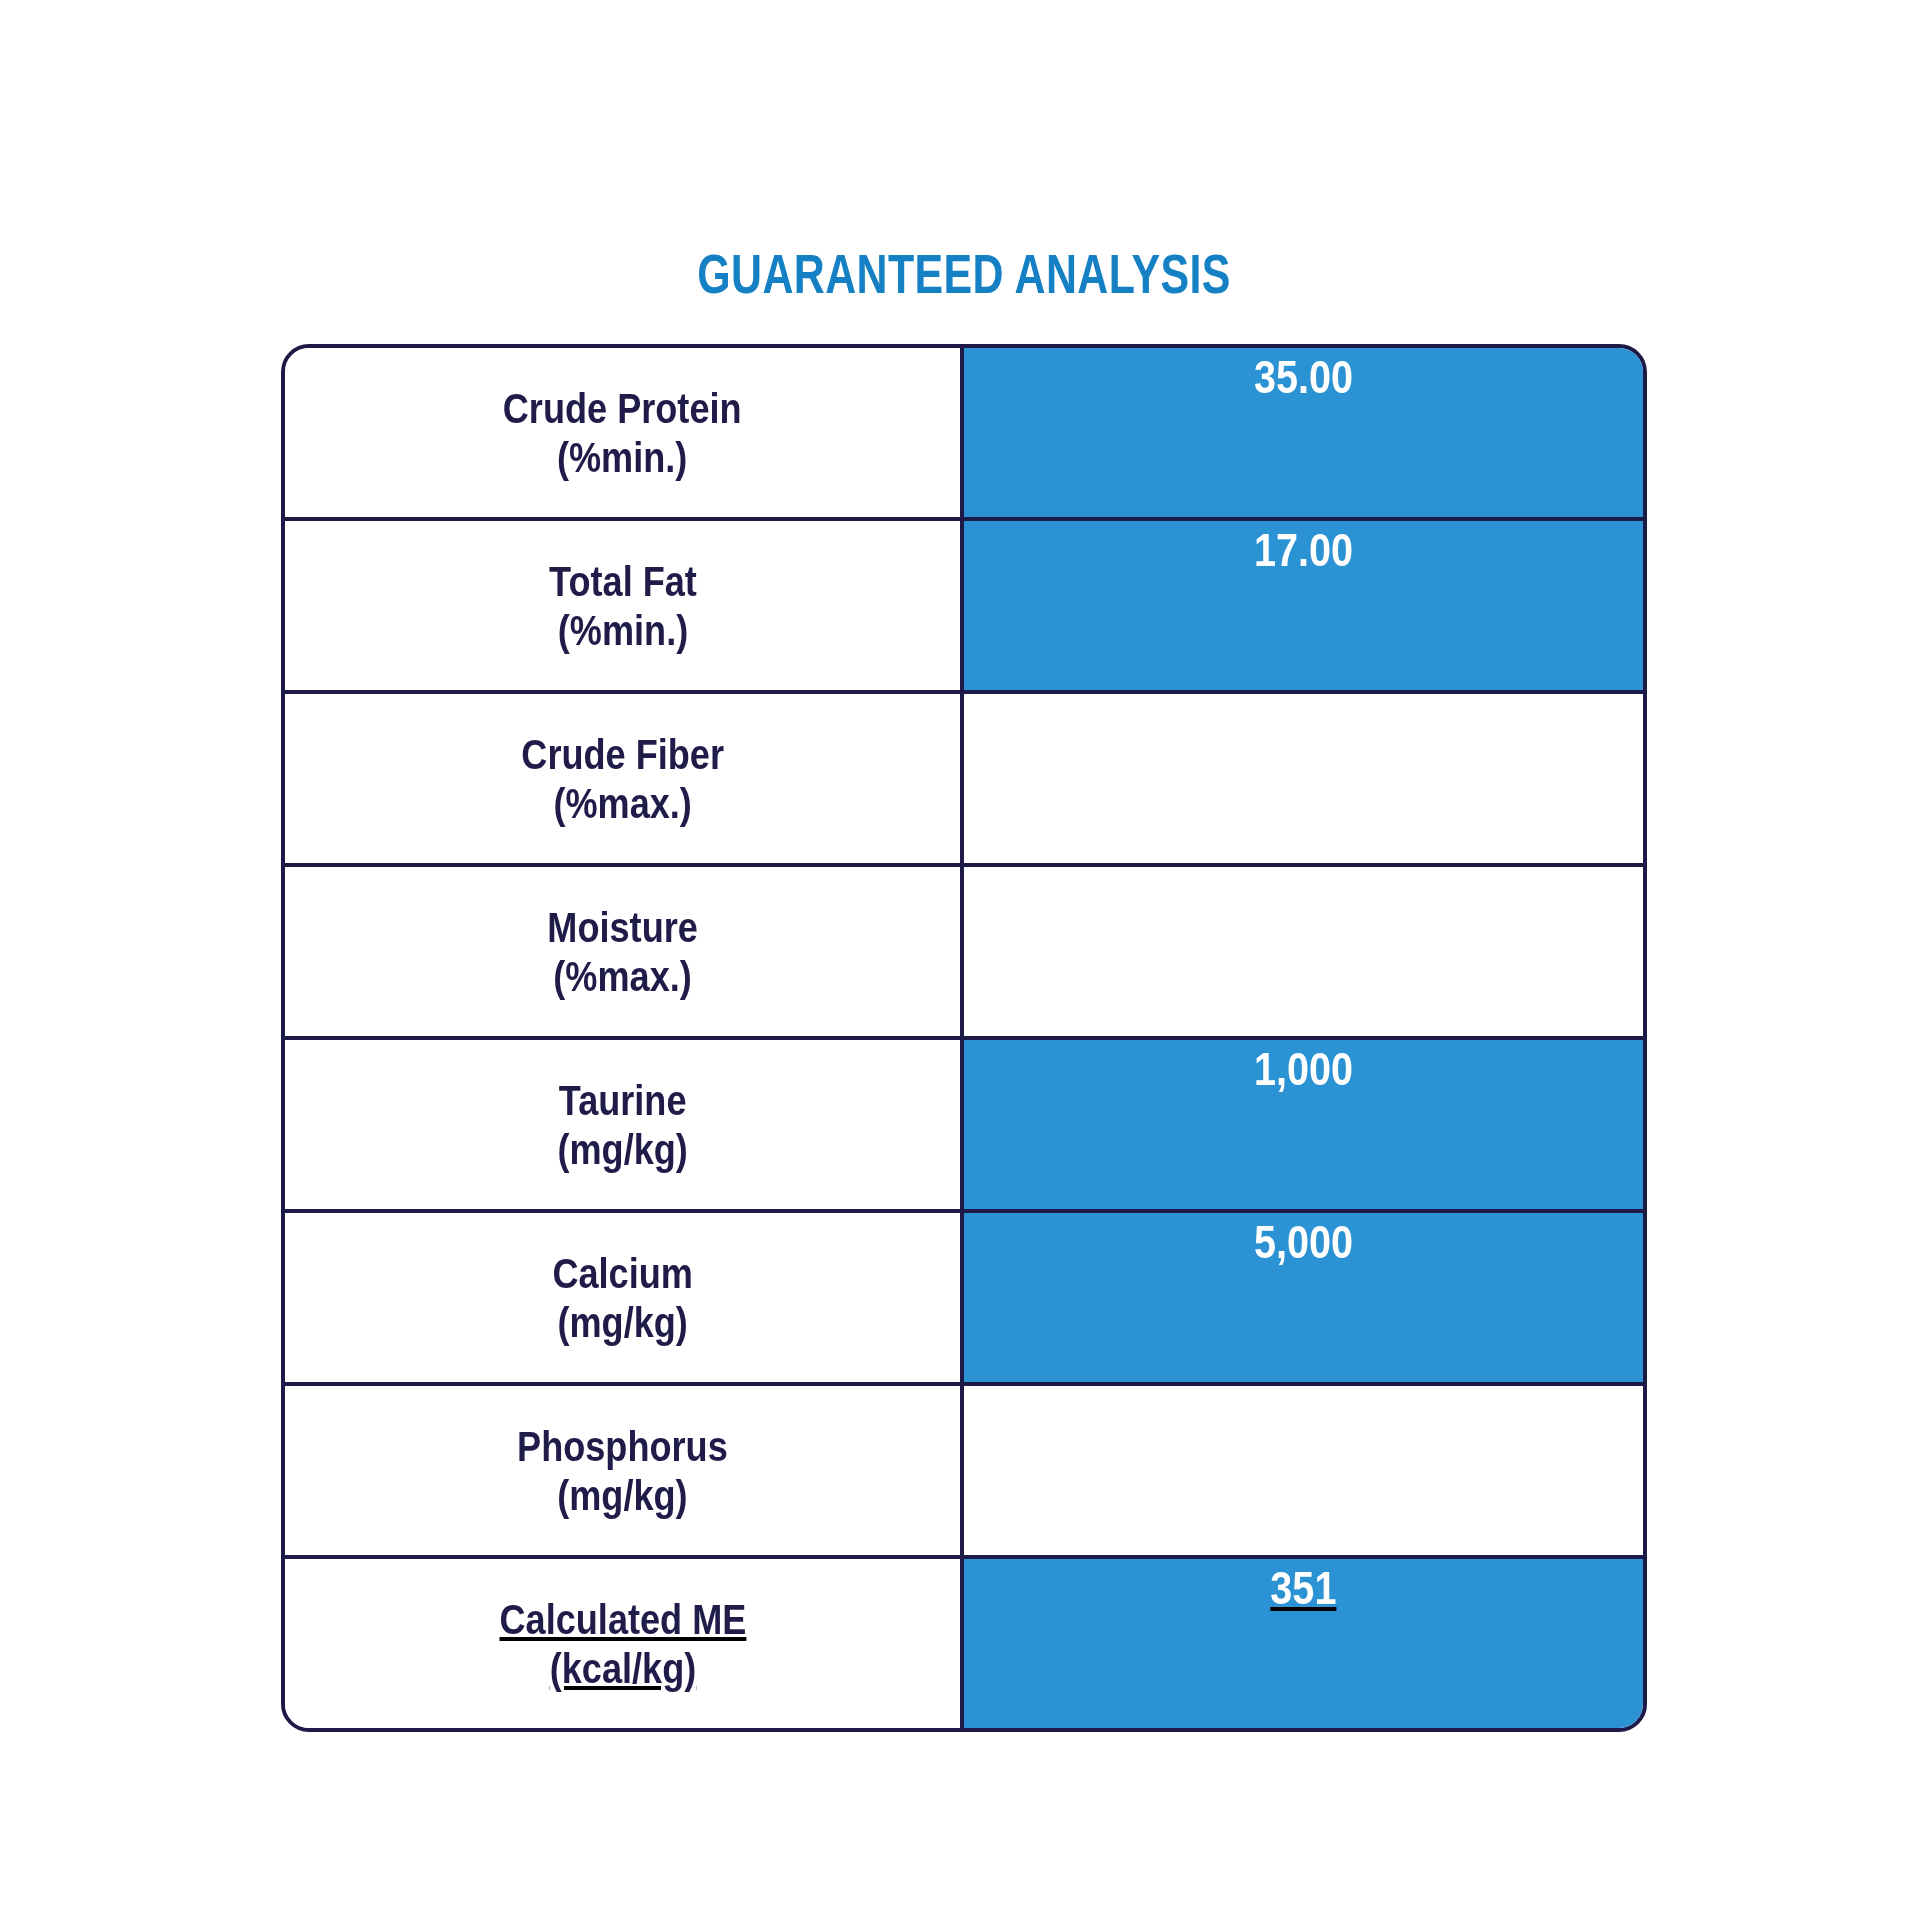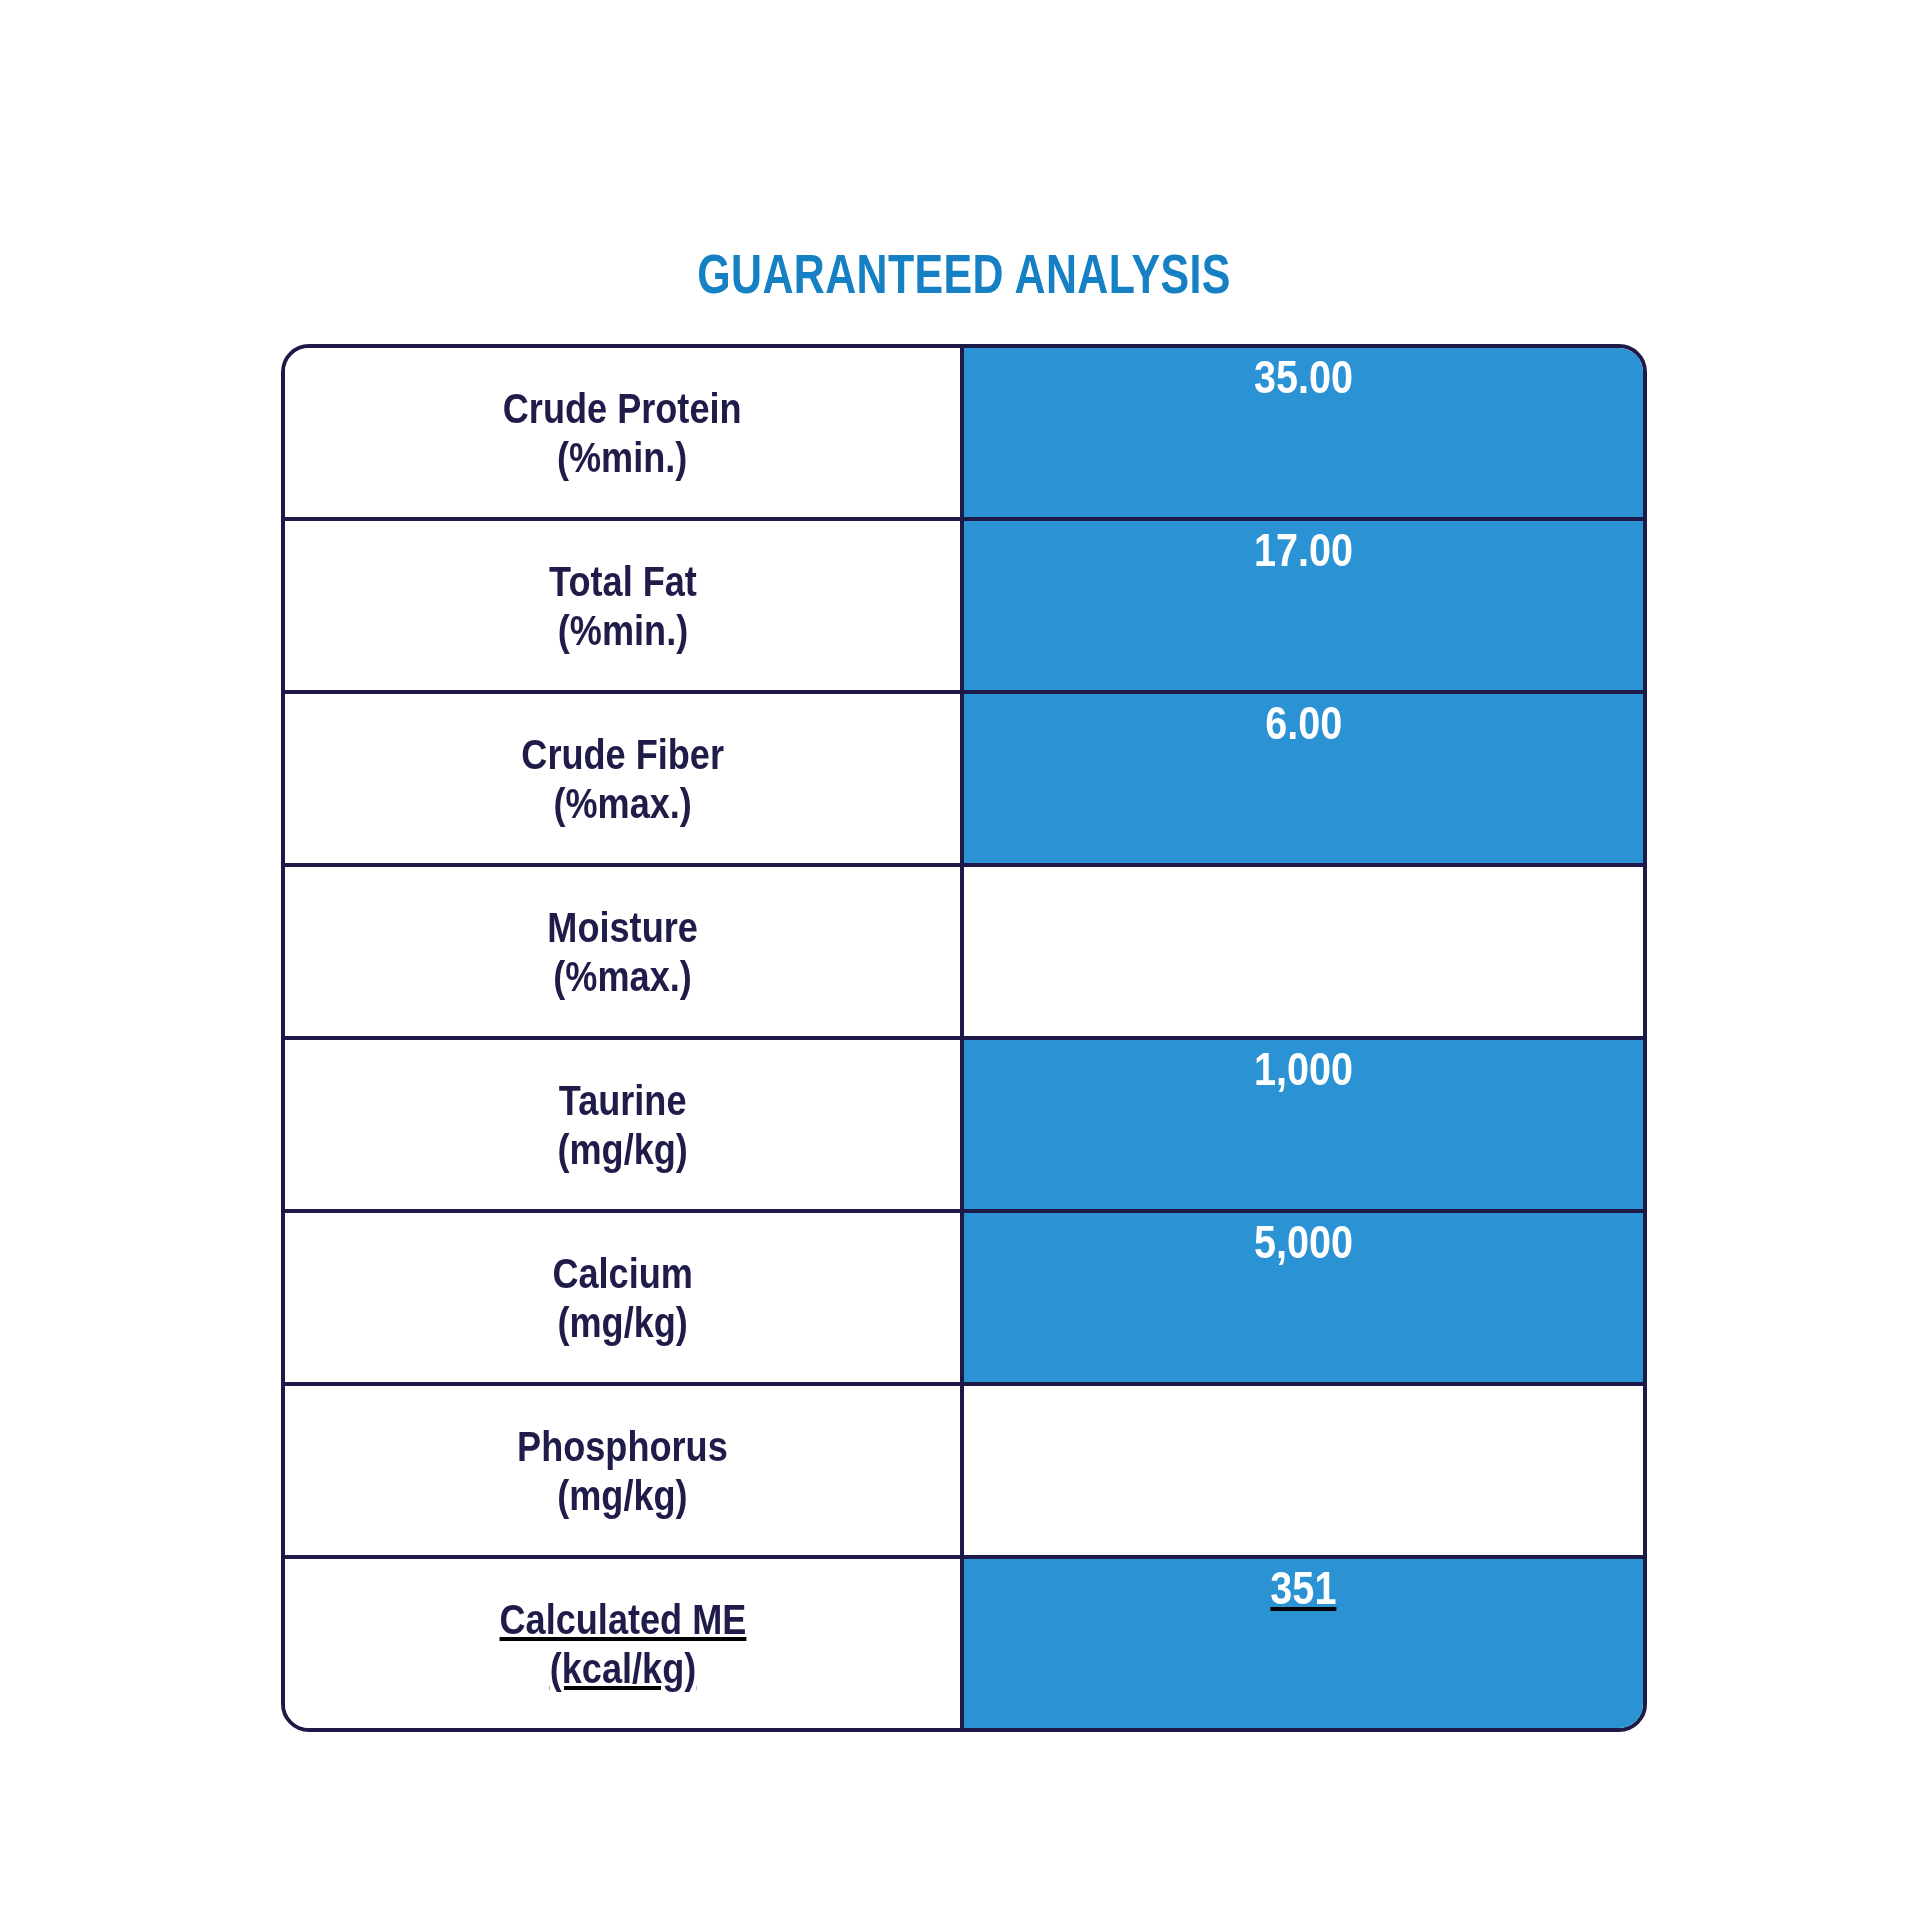--- a/index.html
+++ b/index.html
@@ -141,23 +141,20 @@
       <div class="ga-cell-value">
         <div class="value-text">17.00</div>
       </div>
     </div>
 
     <div class="ga-row">
       <div class="ga-cell-label">
         <div class="label-text">Crude Fiber
 (%max.)</div>
       </div>
-      <div class="ga-cell-value">
-        <div class="value-text">6.00</div>
-      </div>
     </div>
 
     <div class="ga-row">
       <div class="ga-cell-label">
         <div class="label-text">Moisture
 (%max.)</div>
       </div>
     </div>
 
     <div class="ga-row">

